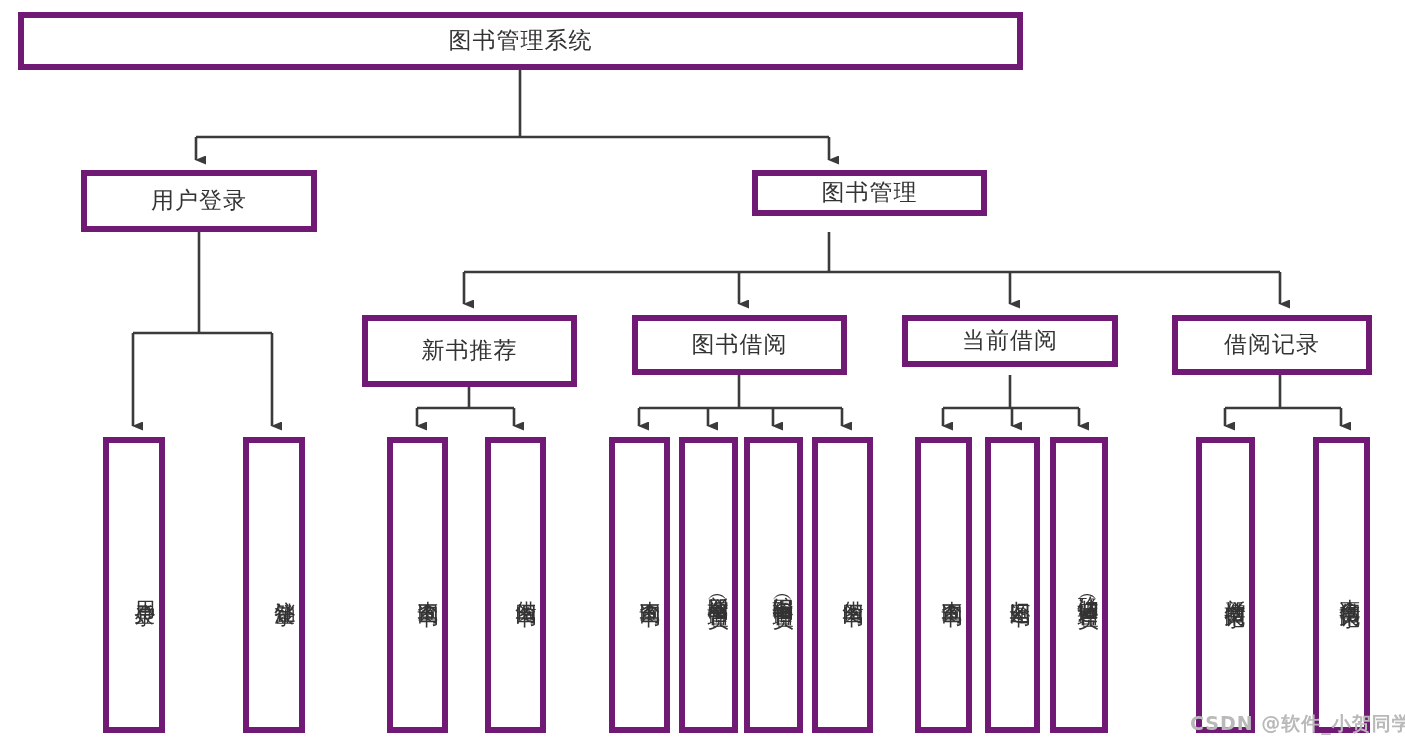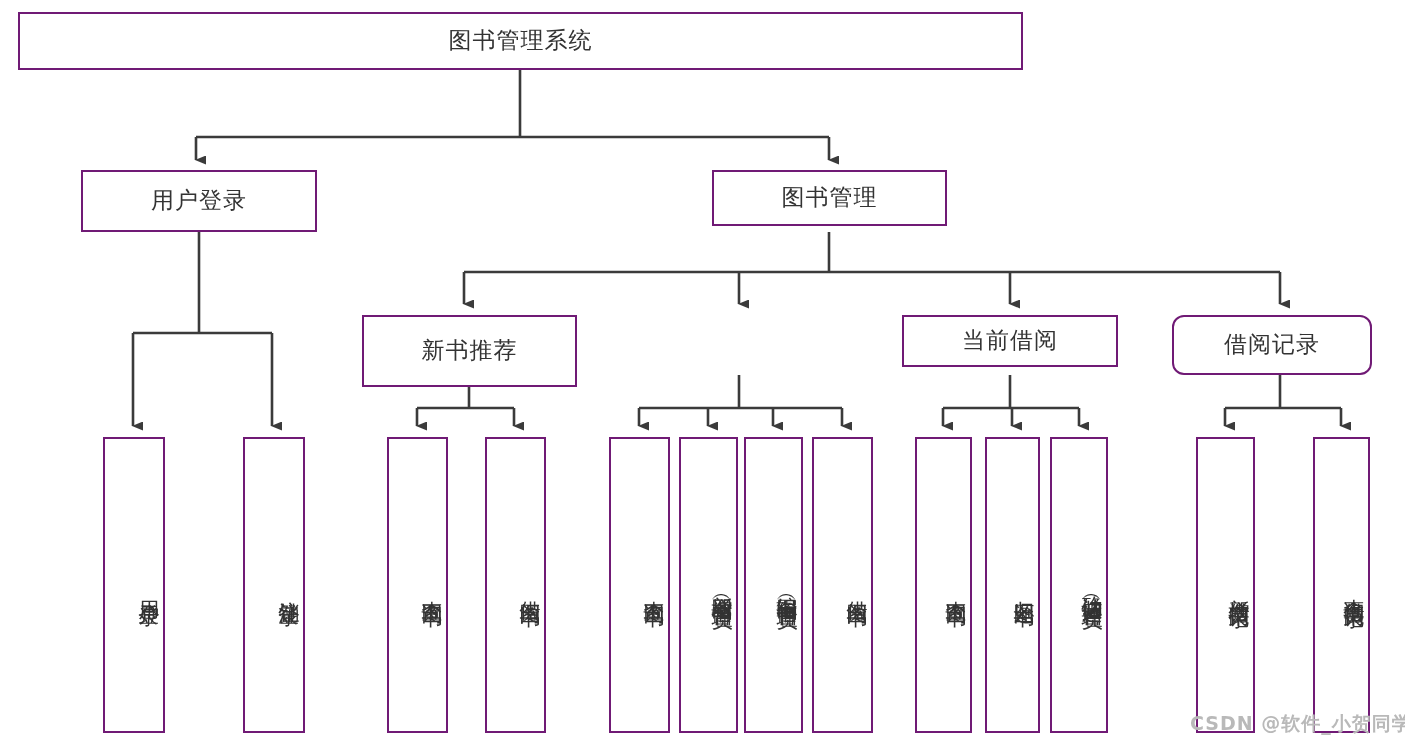--- a/index.html
+++ b/index.html
@@ -6,21 +6,21 @@
   body{
     width:1405px;height:747px;
     background:#ffffff;
     font-family:"DejaVu Sans","Liberation Sans",sans-serif;
     position:relative;overflow:hidden;
   }
   #canvas{position:absolute;left:0;top:0;width:1405px;height:747px;}
   .node{
     position:absolute;
     box-sizing:border-box;
-    border:2px solid #701a75;
+    border:6px solid #701a75;
     background:#ffffff;
     color:#333333;
     display:flex;
     align-items:center;
     justify-content:center;
     text-align:right;
   }
   .node.h{
     font-size:23px;
     line-height:1.2;
@@ -107,31 +107,34 @@
     </g>
   </svg>
 
   <div class="node h" style="left:18px;top:12px;width:1005px;height:58px;">
     <span>图书管理系统</span>
   </div>
 
   <div class="node h" style="left:81px;top:170px;width:236px;height:62px;">
     <span>用户登录</span>
   </div>
-  <div class="node h" style="left:712px;top:170px;width:235px;height:56px;">
+  <div class="node h" style="left:752px;top:170px;width:235px;height:46px;">
     <span>图书管理</span>
   </div>
 
   <div class="node h" style="left:362px;top:315px;width:215px;height:72px;">
     <span>新书推荐</span>
   </div>
+  <div class="node h" style="left:632px;top:315px;width:215px;height:60px;">
+    <span>图书借阅</span>
+  </div>
   <div class="node h" style="left:902px;top:315px;width:216px;height:52px;">
     <span>当前借阅</span>
   </div>
-  <div class="node h" style="left:1172px;top:315px;width:200px;height:60px;border-radius:12px;">
+  <div class="node h" style="left:1172px;top:315px;width:200px;height:60px;">
     <span>借阅记录</span>
   </div>
 
   <div class="node v" style="left:103px;top:437px;width:62px;height:296px;">
     <span>用户登录</span>
   </div>
   <div class="node v" style="left:243px;top:437px;width:62px;height:296px;">
     <span>注销登录</span>
   </div>
 

